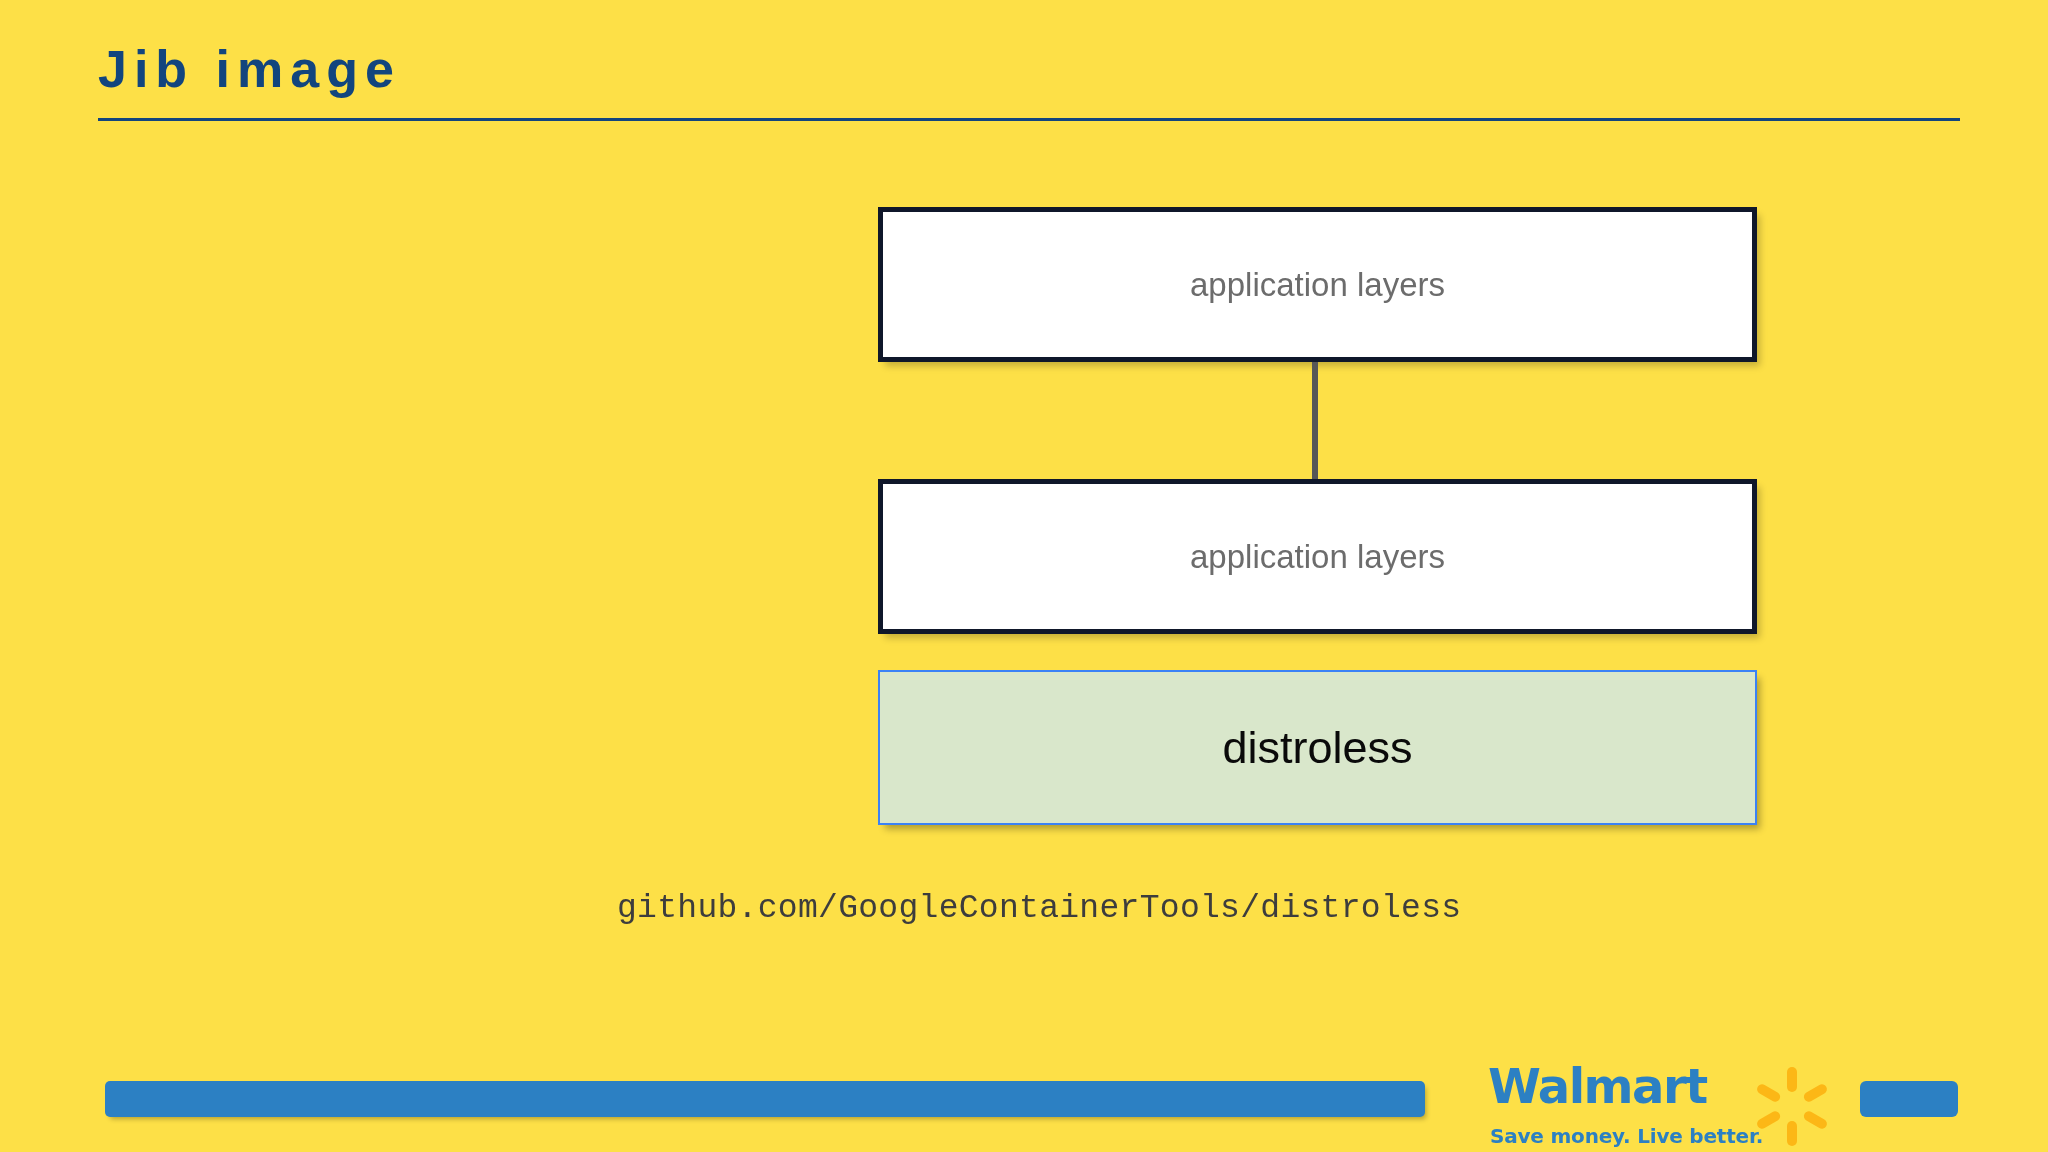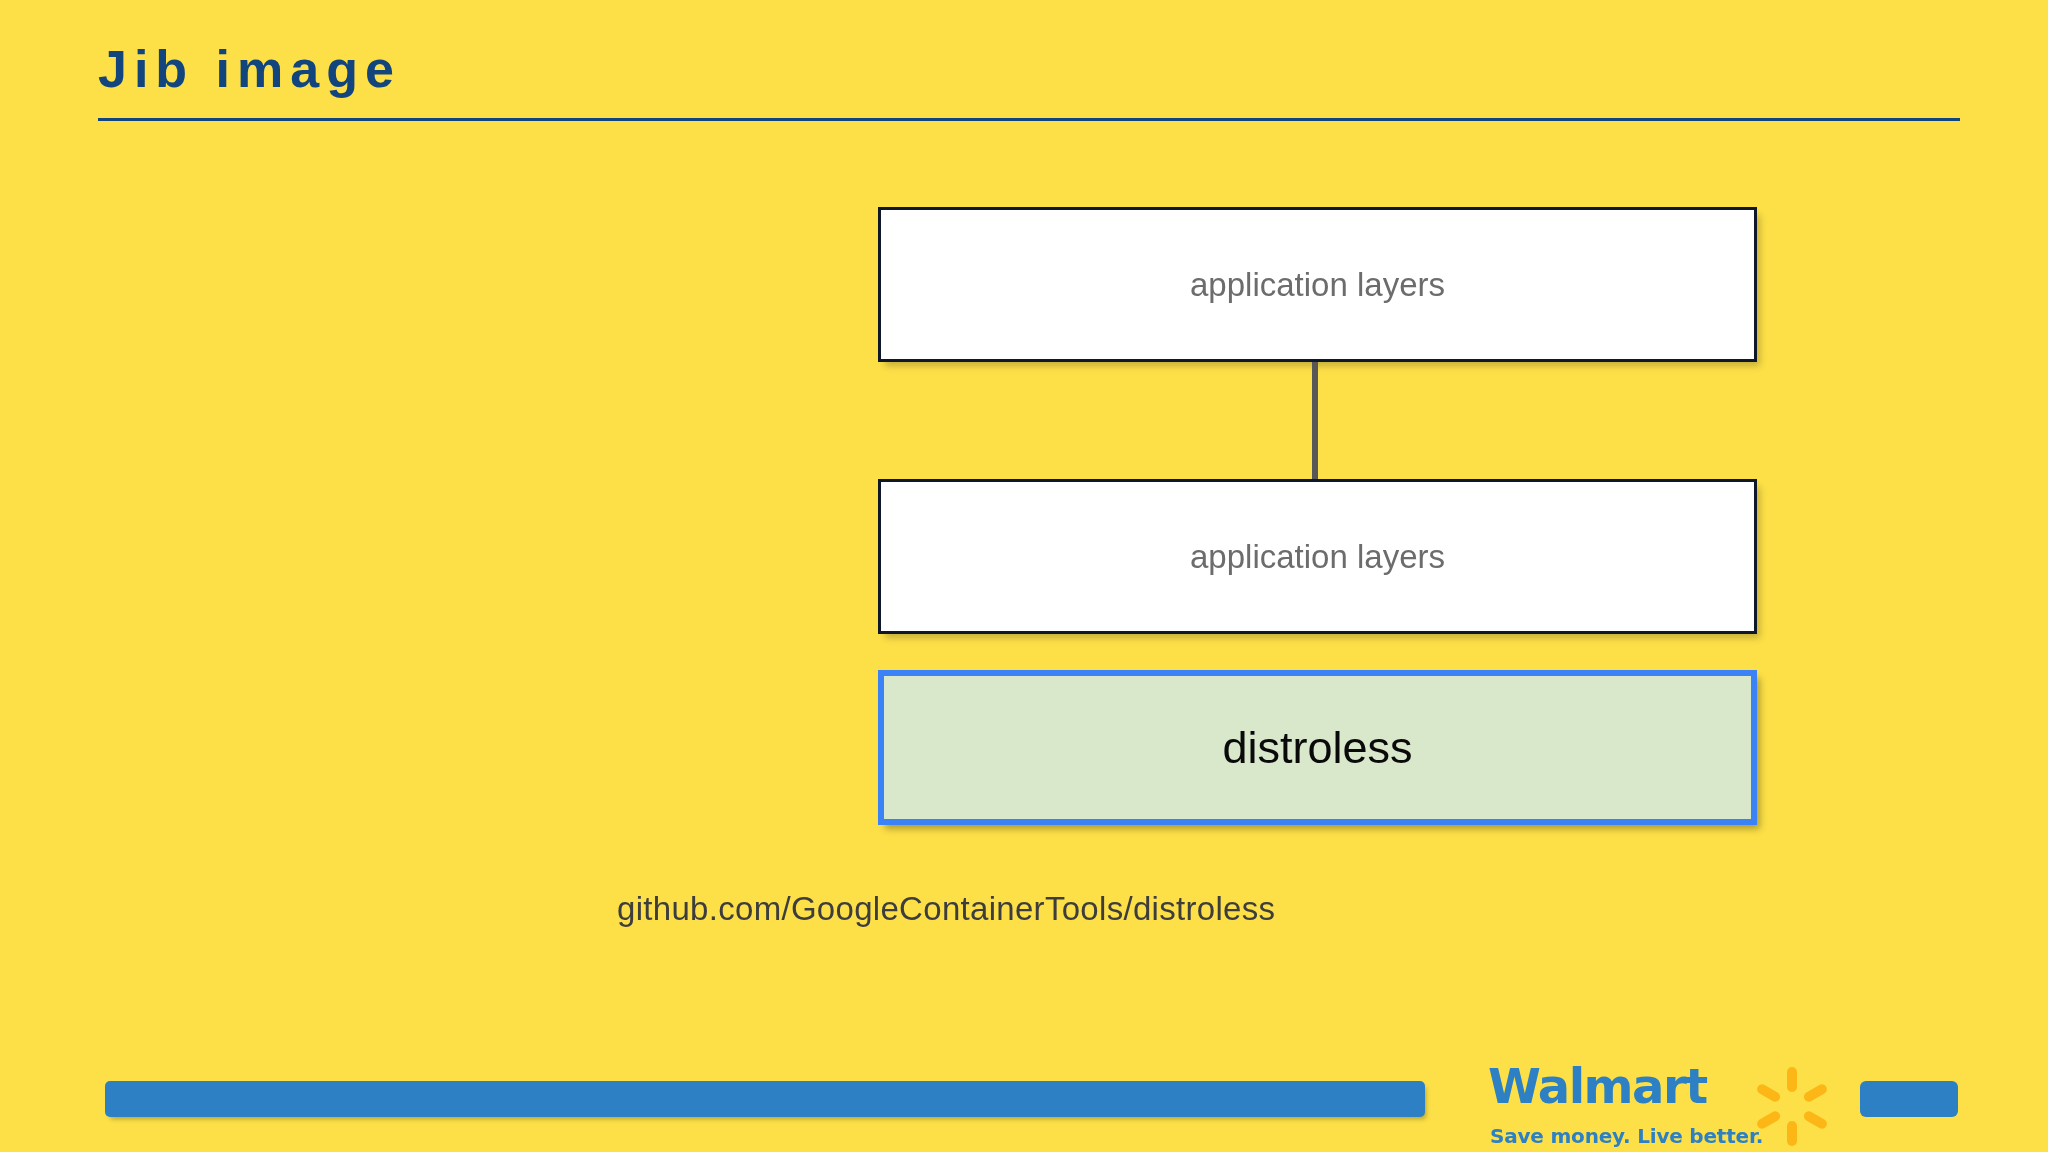--- a/index.html
+++ b/index.html
@@ -58,28 +58,28 @@
     width: 879px;
     box-sizing: border-box;
     display: flex;
     align-items: center;
     justify-content: center;
   }
 
   .layer-box.white {
     height: 155px;
     background: #ffffff;
-    border: 3px solid #0f172a;
+    border: 5px solid #0f172a;
     box-shadow: 5px 6px 7px -2px rgba(0,0,0,0.22);
   }
 
   .layer-box.green {
     height: 155px;
     background: #D9E7CB;
-    border: 6px solid #3b82f6;
+    border: 2px solid #3b82f6;
     box-shadow: 5px 6px 7px -2px rgba(0,0,0,0.30);
   }
 
   #box-top    { top: 0px; }
   #box-middle { top: 272px; }
   #box-bottom { top: 463px; }
 
   .layer-label {
     font-size: 33px;
     color: #6C6C6C;
@@ -101,21 +101,21 @@
     background: #575757;
   }
 
   
   .caption {
     position: absolute;
     left: 617px;
     top: 890px;
     font-size: 33px;
     color: #3D3D3D;
-    font-family: Liberation Sans, sans-serif;
+    font-family: Liberation Mono, monospace;
     letter-spacing: 0.3px;
     white-space: nowrap;
   }
 
   
   .footer-bar {
     position: absolute;
     left: 105px;
     top: 1081px;
     width: 1320px;

